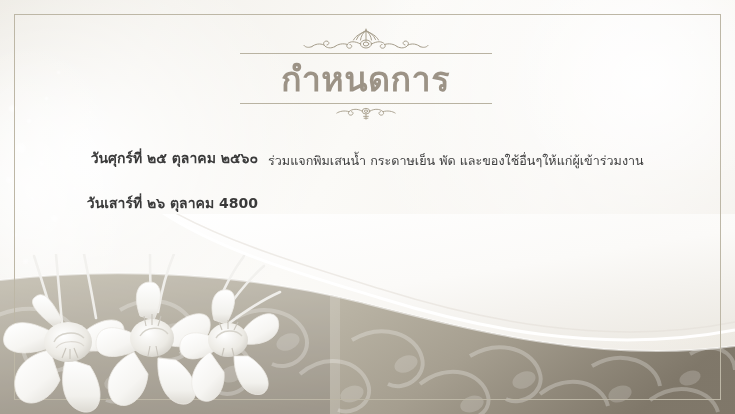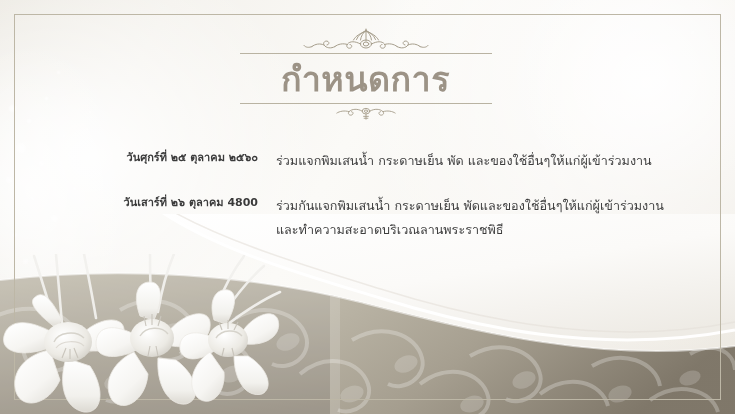--- a/index.html
+++ b/index.html
@@ -100,37 +100,37 @@
     display:flex;
     align-items:flex-start;
     margin-bottom:18px;
   }
   .row:last-child { margin-bottom:0; }
 
   .date-cell {
     width:258px;
     flex:0 0 258px;
     text-align:right;
-    font-size:11px;
+    font-size:14px;
     line-height:24px;
     font-weight:700;
     color:#3a3a3a;
     padding-right:0;
     text-shadow:0 1px 0 rgba(255,255,255,0.7);
   }
   .desc-cell {
     flex:1 1 auto;
     padding-left:10px;
     padding-top:3px;
     font-size:12.6px;
     line-height:24px;
     color:#3d3d3d;
     text-shadow:0 1px 0 rgba(255,255,255,0.6);
   }
-  .desc-line { display:block; white-space:nowrap;margin-left:8px; }
+  .desc-line { display:block; white-space:nowrap; }
 
   
   .bottom-art {
     position:absolute;
     left:0; bottom:0;
     width:735px; height:200px;
     z-index:2;
     pointer-events:none;
   }
   .white-sweep {
@@ -231,24 +231,20 @@
 
     <div class="row">
       <div class="date-cell">วันศุกร์ที่ ๒๕ ตุลาคม ๒๕๖๐</div>
       <div class="desc-cell">
         <span class="desc-line">ร่วมแจกพิมเสนน้ำ กระดาษเย็น พัด และของใช้อื่นๆให้แก่ผู้เข้าร่วมงาน</span>
       </div>
     </div>
 
     <div class="row">
       <div class="date-cell">วันเสาร์ที่ ๒๖ ตุลาคม 4800</div>
-      <div class="desc-cell">
-        <span class="desc-line">ร่วมกันแจกพิมเสนน้ำ กระดาษเย็น พัดและของใช้อื่นๆให้แก่ผู้เข้าร่วมงาน</span>
-        <span class="desc-line">และทำความสะอาดบริเวณลานพระราชพิธี</span>
-      </div>
     </div>
 
   </div>
 
   <svg class="bottom-art" viewBox="0 0 735 200" preserveAspectRatio="none">
     <defs>
       <clipPath id="bandClip">
         <path d="M0 66 C120 52 250 60 360 88 C470 116 600 150 735 132 L735 200 L0 200 Z"></path>
       </clipPath>
       <linearGradient id="bandGrad" x1="0" y1="0" x2="0.4" y2="1">

